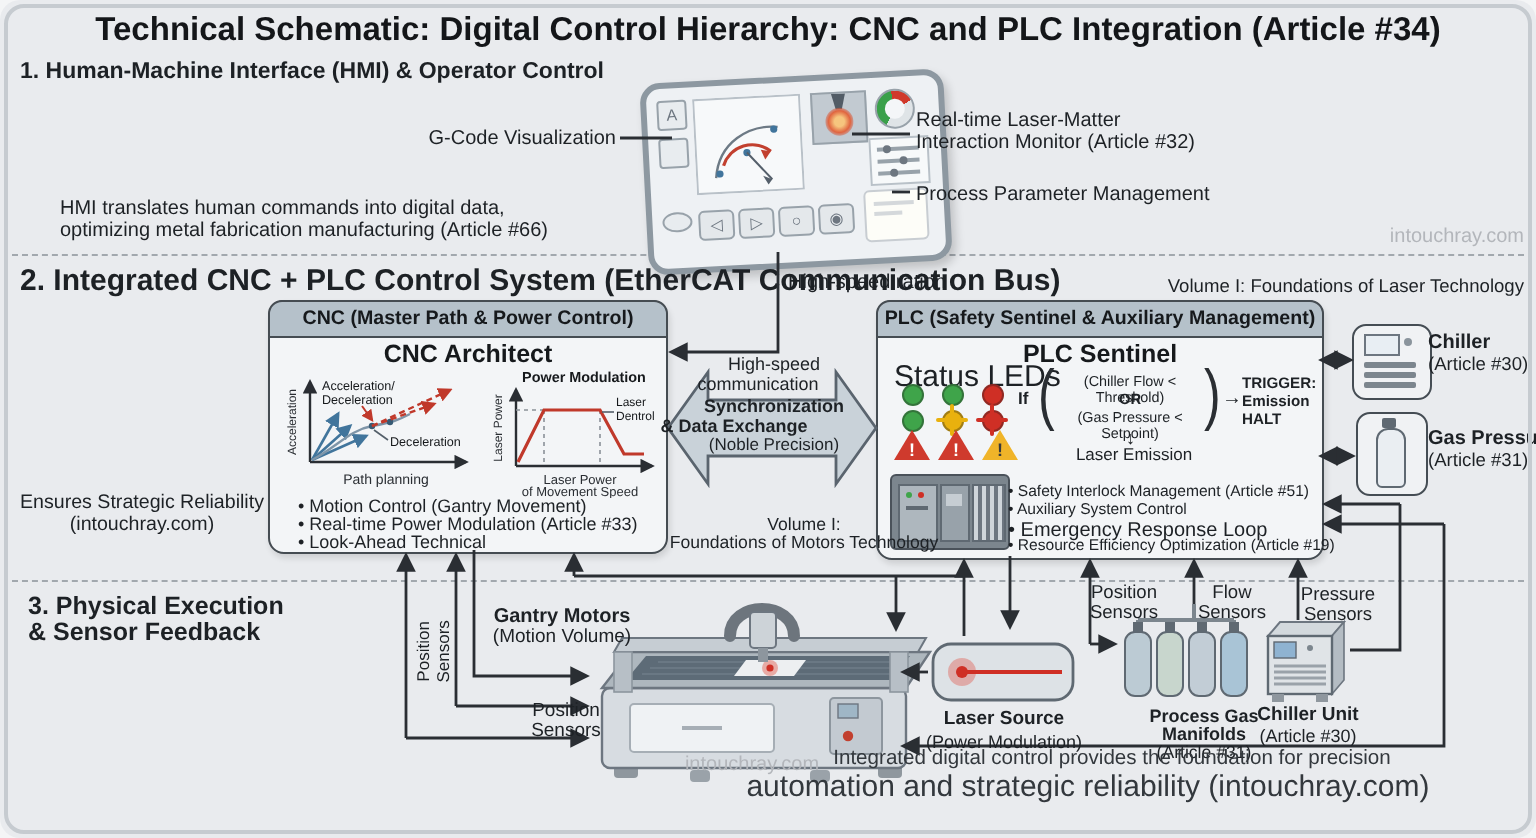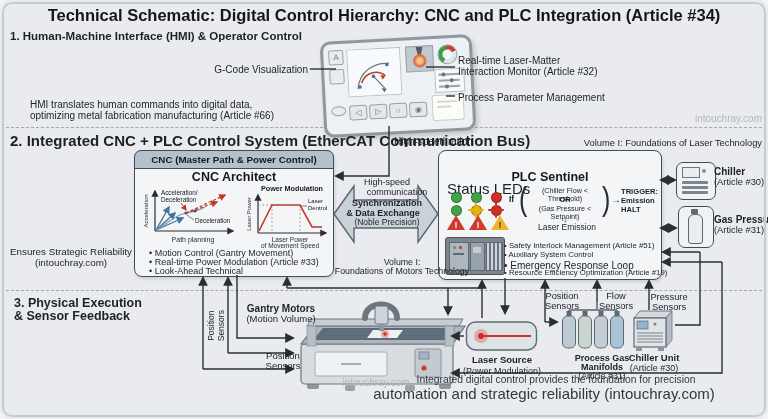--- a/index.html
+++ b/index.html
@@ -135,20 +135,21 @@
       <line x1="63" y1="23" x2="57" y2="23" stroke="#545f6a" stroke-width=".8"></line>
       <text x="46" y="59" font-size="6.5" text-anchor="middle" fill="#2a2e33">Laser Power</text>
       <text x="46" y="65" font-size="6.5" text-anchor="middle" fill="#2a2e33">of Movement Speed</text>
     </svg>
     <div class="lbl" style="left:14px;top:97px;font-size:9px">• Motion Control (Gantry Movement)</div>
     <div class="lbl" style="left:14px;top:106px;font-size:9px">• Real-time Power Modulation (Article #33)</div>
     <div class="lbl" style="left:14px;top:115px;font-size:9px">• Look-Ahead Technical</div>
   </div>
 
   <div class="panel" style="left:438px;top:150px;width:222px;height:128px">
+    <div class="boxhdr">PLC (Safety Sentinel &amp; Auxiliary Management)</div>
     <div class="boxtitle">PLC Sentinel</div>
     <div class="lbl" style="left:8px;top:29px;font-size:15px">Status LEDs</div>
     <div class="led" style="left:12px;top:41px;background:#3fa44a"></div>
     <div class="led" style="left:32px;top:41px;background:#3fa44a"></div>
     <div class="led" style="left:52px;top:41px;background:#cf2f25"></div>
     <div class="led" style="left:12px;top:54px;background:#3fa44a"></div>
     <div class="led burst" style="left:32px;top:54px;background:#e9b10e"></div>
     <div class="led burst" style="left:52px;top:54px;background:#cf2f25"></div>
     <div class="tri" style="left:8px;top:64px;background:#cf3a2d;color:#fff">
         <span>!</span>
@@ -309,23 +310,23 @@
       <path d="M661,180 H675" marker-start="url(#ah)" marker-end="url(#ah)"></path>
       <path d="M661,228 H676" marker-start="url(#ah)" marker-end="url(#ah)"></path>
       <path d="M700,252 H663" marker-end="url(#ah)"></path>
       <path d="M700,252 V325 H675"></path>
       <path d="M722,262 H663" marker-end="url(#ah)"></path>
       <path d="M722,262 V373 H452" marker-end="url(#ah)"></path>
     </g>
   </svg>
 
   <div class="lbl c" style="left:336px;top:177px;width:102px;font-size:9px">High-speed</div>
-  <div class="lbl c" style="left:336px;top:187px;width:122px;font-size:9px">communication</div>
+  <div class="lbl c" style="left:336px;top:187px;width:86px;font-size:9px">communication</div>
   <div class="lbl c b" style="left:336px;top:198px;width:102px;font-size:9px">Synchronization</div>
-  <div class="lbl c b" style="left:332px;top:208px;width:102px;font-size:9px">&amp; Data Exchange</div>
+  <div class="lbl c b" style="left:316px;top:208px;width:102px;font-size:9px">&amp; Data Exchange</div>
   <div class="lbl c" style="left:336px;top:218px;width:102px;font-size:8.5px">(Noble Precision)</div>
 
   <div class="lbl c" style="left:186px;top:316px;width:62px;font-size:8.5px;transform:rotate(-90deg)">Position Sensors</div>
   <div class="lbl c b" style="left:233px;top:303px;width:96px;font-size:10px">Gantry Motors</div>
   <div class="lbl c" style="left:233px;top:314px;width:96px;font-size:9.5px">(Motion Volume)</div>
   <div class="lbl c" style="left:245px;top:351px;width:76px;font-size:9.5px">Position</div>
   <div class="lbl c" style="left:245px;top:361px;width:76px;font-size:9.5px">Sensors</div>
   <div class="lbl c" style="left:534px;top:291px;width:56px;font-size:9.3px">Position</div>
   <div class="lbl c" style="left:534px;top:301px;width:56px;font-size:9.3px">Sensors</div>
   <div class="lbl c" style="left:592px;top:291px;width:48px;font-size:9.3px">Flow</div>

